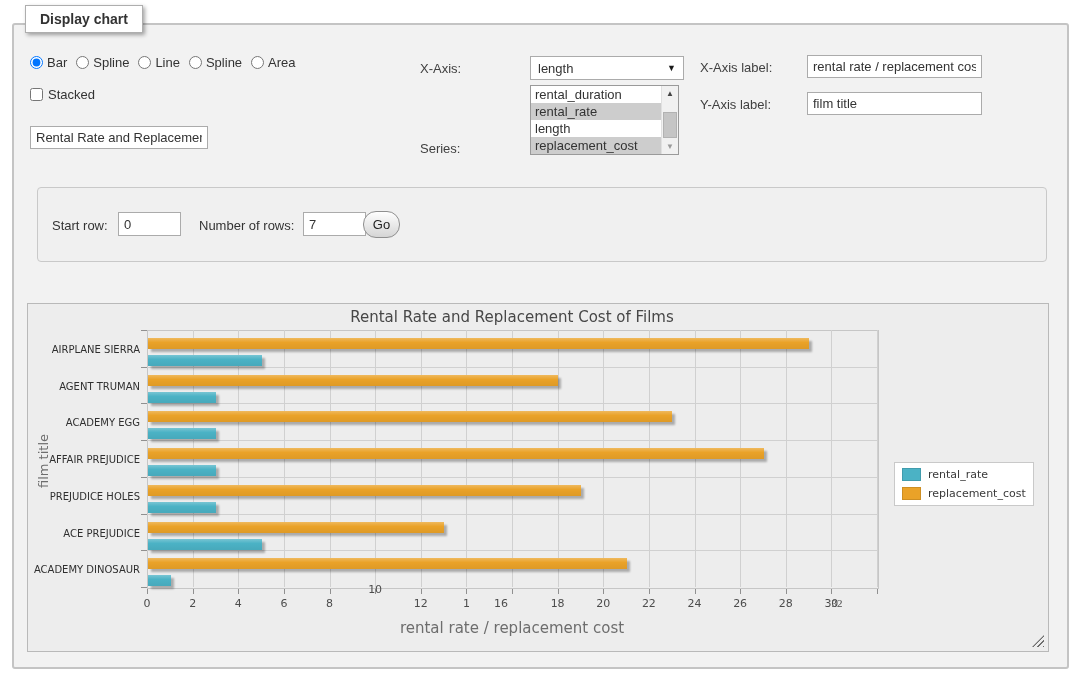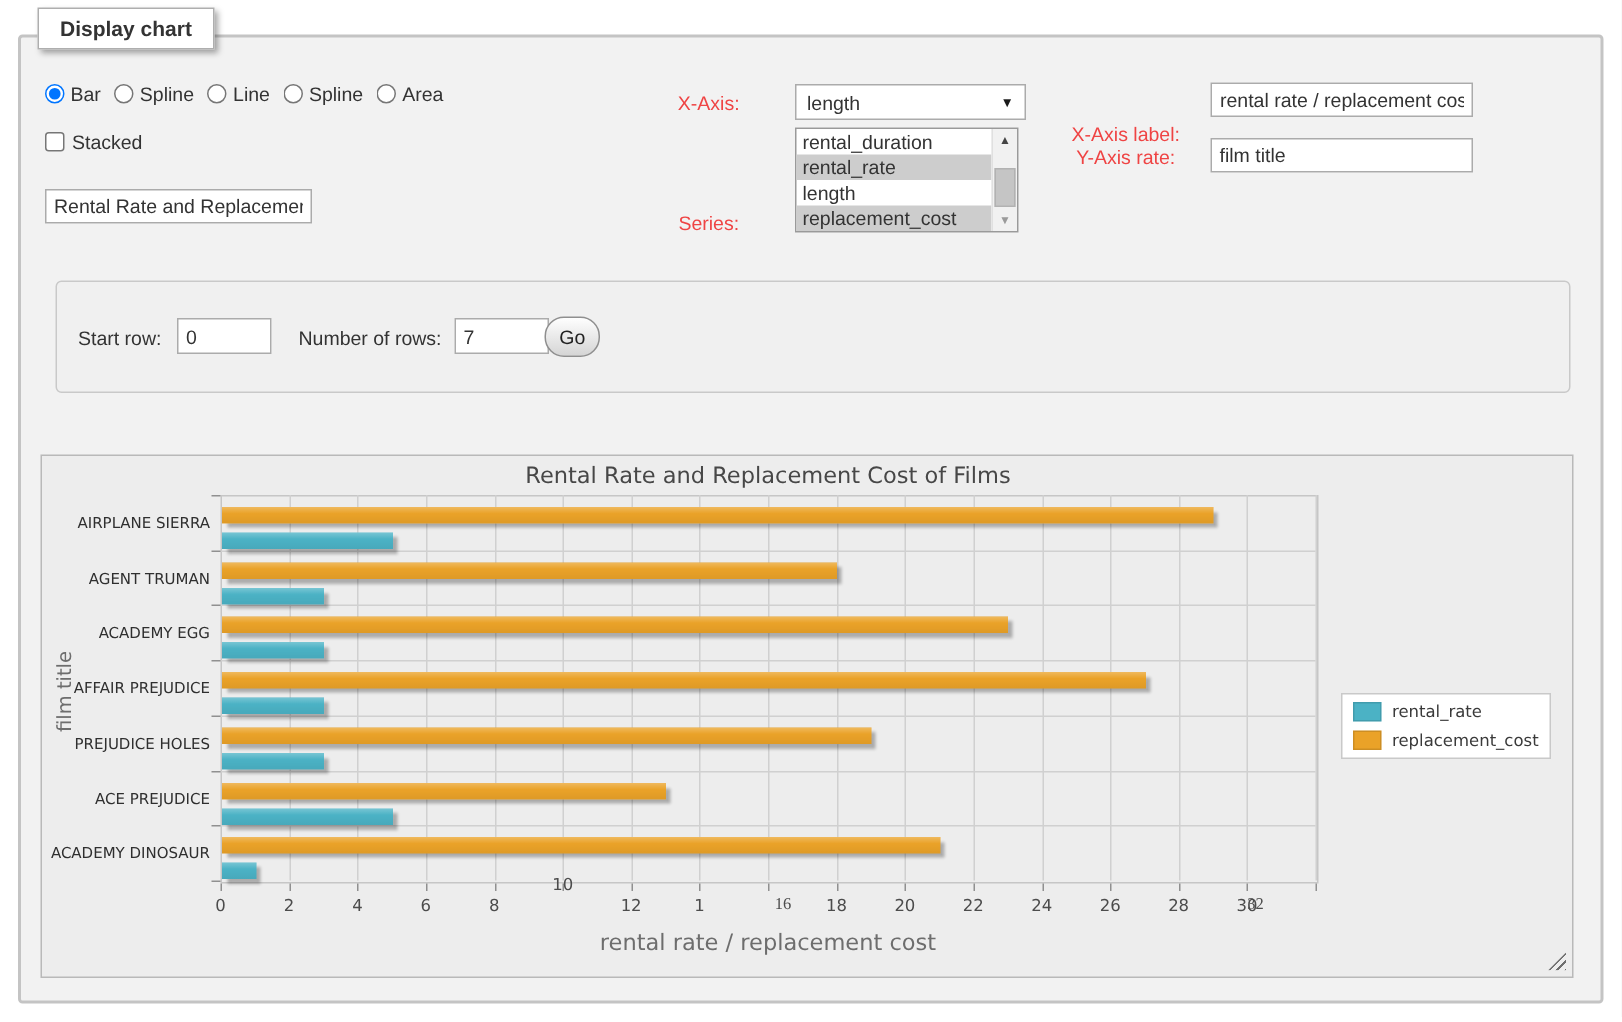--- a/index.html
+++ b/index.html
@@ -29,21 +29,21 @@
   #stacked-row { left:30px; top:87px; display:flex; align-items:center; }
   #stacked-row input { margin:0 5px 0 0; width:13px; height:13px; }
 
   .text-input {
     border:1px solid #ababab; background:#fff; color:#333;
     font-family:inherit; font-size:13px; padding:2px 5px;
   }
   #title-input { left:30px; top:126px; width:178px; height:23px; }
 
   
-  .field-label { text-align:center; color:#ef4444; }
+  .field-label { text-align:left; color:#404040; }
   #xaxis-select-label { left:420px; top:61px; width:105px; }
   #xaxis-select {
     left:530px; top:56px; width:154px; height:24px; background:#fff;
     border:1px solid #ababab; display:flex; align-items:center;
     justify-content:space-between; padding:0 7px; cursor:default;
   }
   #xaxis-select .arrow { font-size:9px; color:#1a1a1a; }
 
   #series-label { left:420px; top:141px; width:105px; }
   #series-list {
@@ -53,21 +53,21 @@
   #series-options { position:absolute; left:0; top:0; right:17px; bottom:0; }
   .series-opt { height:17px; line-height:17px; padding-left:4px; white-space:nowrap; overflow:hidden; }
   .series-opt.selected { background:#cdcdcd; }
   #series-scrollbar { position:absolute; right:0; top:0; width:17px; bottom:0; background:#f1f1f1; border-left:1px solid #e0e0e0; }
   .sb-btn { position:absolute; left:0; width:16px; height:15px; text-align:center; font-size:8px; line-height:15px; }
   #sb-up { top:0; color:#444; }
   #sb-down { bottom:0; color:#9a9a9a; }
   #sb-thumb { position:absolute; left:1px; top:26px; width:14px; height:26px; background:#c5c5c5; border:1px solid #b2b2b2; }
 
   
-  #xlabel-label { left:700px; top:60px; width:101px;margin-top:22px; }
+  #xlabel-label { left:700px; top:60px; width:101px; }
   #xlabel-input { left:807px; top:55px; width:175px; height:23px; }
   #ylabel-label { left:700px; top:97px; width:101px; }
   #ylabel-input { left:807px; top:92px; width:175px; height:23px; }
 
   
   #rows-panel {
     left:37px; top:187px; width:1010px; height:75px;
     background:#f0f0f0; border:1px solid #c9c9c9; border-radius:4px;
   }
   #start-row-label { left:52px; top:218px; }
@@ -168,21 +168,21 @@
   <div id="series-scrollbar">
     <div class="sb-btn" id="sb-up">▲</div>
     <div id="sb-thumb"></div>
     <div class="sb-btn" id="sb-down">▼</div>
   </div>
 </div>
 
 <div class="abs field-label" id="xlabel-label">X-Axis label:</div>
 <input class="abs text-input" id="xlabel-input" value="rental rate / replacement cost" style="">
 
-<div class="abs field-label" id="ylabel-label">Y-Axis rate:</div>
+<div class="abs field-label" id="ylabel-label">Y-Axis label:</div>
 <input class="abs text-input" id="ylabel-input" value="film title" style="">
 
 <div class="abs" id="rows-panel"></div>
 <div class="abs" id="start-row-label">Start row:</div>
 <input class="abs text-input" id="start-row-input" value="0" style="">
 <div class="abs" id="num-rows-label">Number of rows:</div>
 <input class="abs text-input" id="num-rows-input" value="7" style="">
 <button class="abs" id="go-button">Go</button>
 
 <div class="abs" id="chart-container">
@@ -220,21 +220,21 @@
       <div class="tick-mark" style="left: 347.125px; top: 285px; width: 1px; height: 5px;"></div>
       <div class="xtick-label" style="left: 329.125px; top: 279px;">10</div>
       <div class="gridline-v" style="left: 392.75px; top: 26px; height: 257px;"></div>
       <div class="tick-mark" style="left: 392.75px; top: 285px; width: 1px; height: 5px;"></div>
       <div class="xtick-label" style="left: 374.75px; top: 293px;">12</div>
       <div class="gridline-v" style="left: 438.375px; top: 26px; height: 257px;"></div>
       <div class="tick-mark" style="left: 438.375px; top: 285px; width: 1px; height: 5px;"></div>
       <div class="xtick-label" style="left: 420.375px; top: 293px;">1</div>
       <div class="gridline-v" style="left: 484px; top: 26px; height: 257px;"></div>
       <div class="tick-mark" style="left: 484px; top: 285px; width: 1px; height: 5px;"></div>
-      <div class="xtick-label" style="left: 476px; top: 293px; font-family: Liberation Serif, serif;">16</div>
+      <div class="xtick-label" style="left: 455px; top: 293px;">16</div>
       <div class="gridline-v" style="left: 529.625px; top: 26px; height: 257px;"></div>
       <div class="tick-mark" style="left: 529.625px; top: 285px; width: 1px; height: 5px;"></div>
       <div class="xtick-label" style="left: 511.625px; top: 293px;">18</div>
       <div class="gridline-v" style="left: 575.25px; top: 26px; height: 257px;"></div>
       <div class="tick-mark" style="left: 575.25px; top: 285px; width: 1px; height: 5px;"></div>
       <div class="xtick-label" style="left: 557.25px; top: 293px;">20</div>
       <div class="gridline-v" style="left: 620.875px; top: 26px; height: 257px;"></div>
       <div class="tick-mark" style="left: 620.875px; top: 285px; width: 1px; height: 5px;"></div>
       <div class="xtick-label" style="left: 602.875px; top: 293px;">22</div>
       <div class="gridline-v" style="left: 666.5px; top: 26px; height: 257px;"></div>

